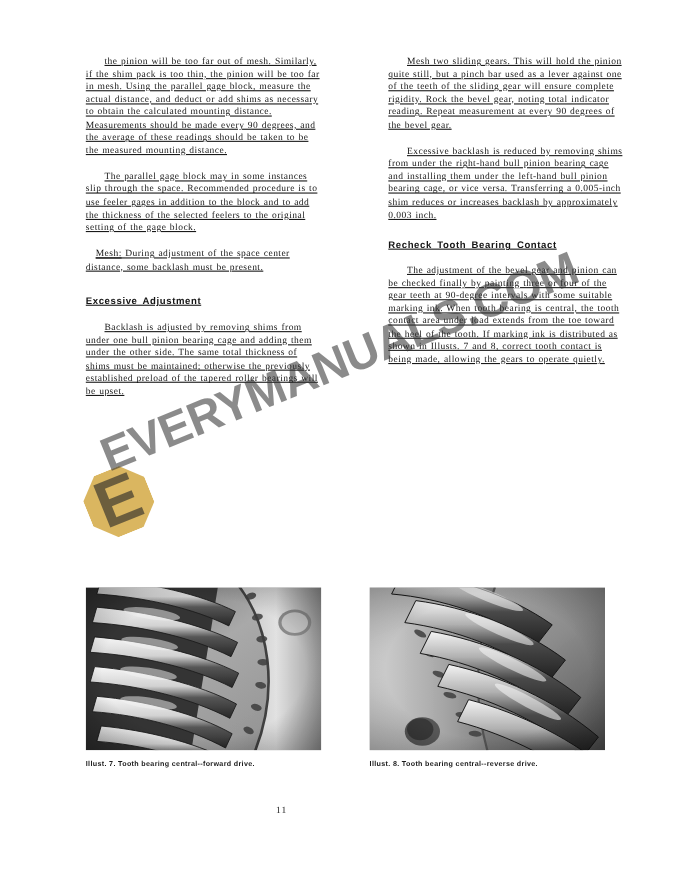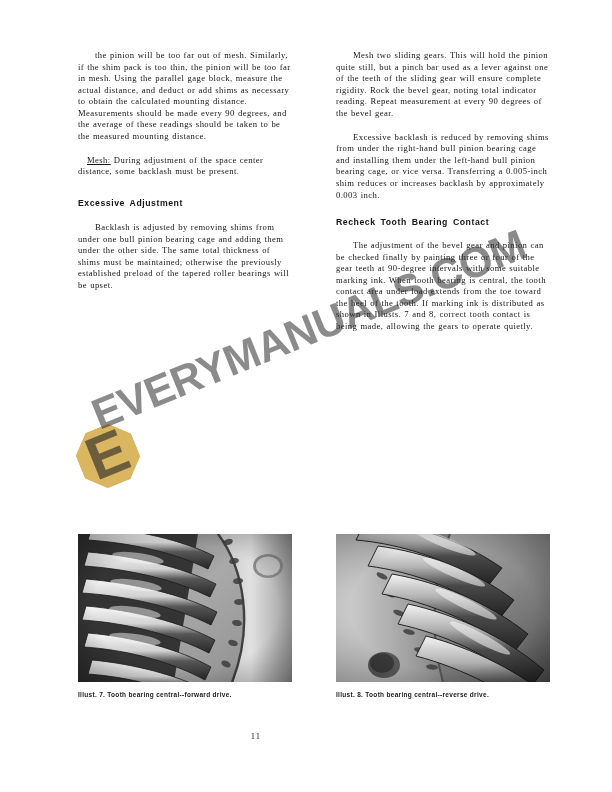--- a/index.html
+++ b/index.html
@@ -25,22 +25,23 @@
 
   
   .columns {
     position: absolute;
     left: 0;
     top: 0;
     width: 612px;
     padding: 50px 62px 0 78px;
     box-sizing: border-box;
     display: flex;
-    gap: 44px;
+    gap: 61px;
     align-items: flex-start;
+    text-decoration: underline;
   }
   .col {
     width: 214px;
     flex: 0 0 214px;
   }
 
   p.body-par {
     margin: 0 0 12.5px 0;
     font-family: "Liberation Serif", "DejaVu Serif", serif;
     font-size: 8.65px;
@@ -179,20 +180,21 @@
 </style>
 </head>
 <body>
 
 <div id="page">
 
   <div class="columns">
 
     <div class="col">
       <p class="body-par">the pinion will be too far out of mesh. Similarly, if the shim pack is too thin, the pinion will be too far in mesh.  Using the parallel gage block, measure the actual distance, and deduct or add shims as necessary to obtain the calculated mounting distance.  Measurements should be made every 90 degrees, and the average of these readings should be taken to be the measured mounting distance.</p>
+      <p class="body-par">The parallel gage block may in some instances slip through the space.  Recommended procedure is to use feeler gages in addition to the block and to add the thickness of the selected feelers to the original setting of the gage block.</p>
       <p class="body-par tight-indent"><span class="note-label">Mesh:</span><span> During adjustment of the space center distance, some backlash must be present.</span></p>
       <h2 class="section-head first-head">Excessive  Adjustment</h2>
       <p class="body-par">Backlash is adjusted by removing shims from under one bull pinion bearing cage and adding them under the other side.  The same total thickness of shims must be maintained; otherwise the previously established preload of the tapered roller bearings will be upset.</p>
     </div>
 
     <div class="col">
       <p class="body-par">Mesh two sliding gears.  This will hold the pinion quite still, but a pinch bar used as a lever against one of the teeth of the sliding gear will ensure complete rigidity. Rock the bevel gear, noting total indicator reading.  Repeat measurement at every 90 degrees of the bevel gear.</p>
       <p class="body-par">Excessive backlash is reduced by removing shims from under the right-hand bull pinion bearing cage and installing them under the left-hand bull pinion bearing cage, or vice versa.  Transferring a 0.005-inch shim reduces or increases backlash by approximately 0.003 inch.</p>
       <h2 class="section-head right-head">Recheck  Tooth  Bearing  Contact</h2>
       <p class="body-par">The adjustment of the bevel gear and pinion can be checked finally by painting three or four of the gear teeth at 90-degree intervals with some suitable marking ink. When tooth bearing is central, the tooth contact area under load extends from the toe toward the heel of the tooth.  If marking ink is distributed as shown in Illusts. 7 and 8, correct tooth contact is being made, allowing the gears to operate quietly.</p>

